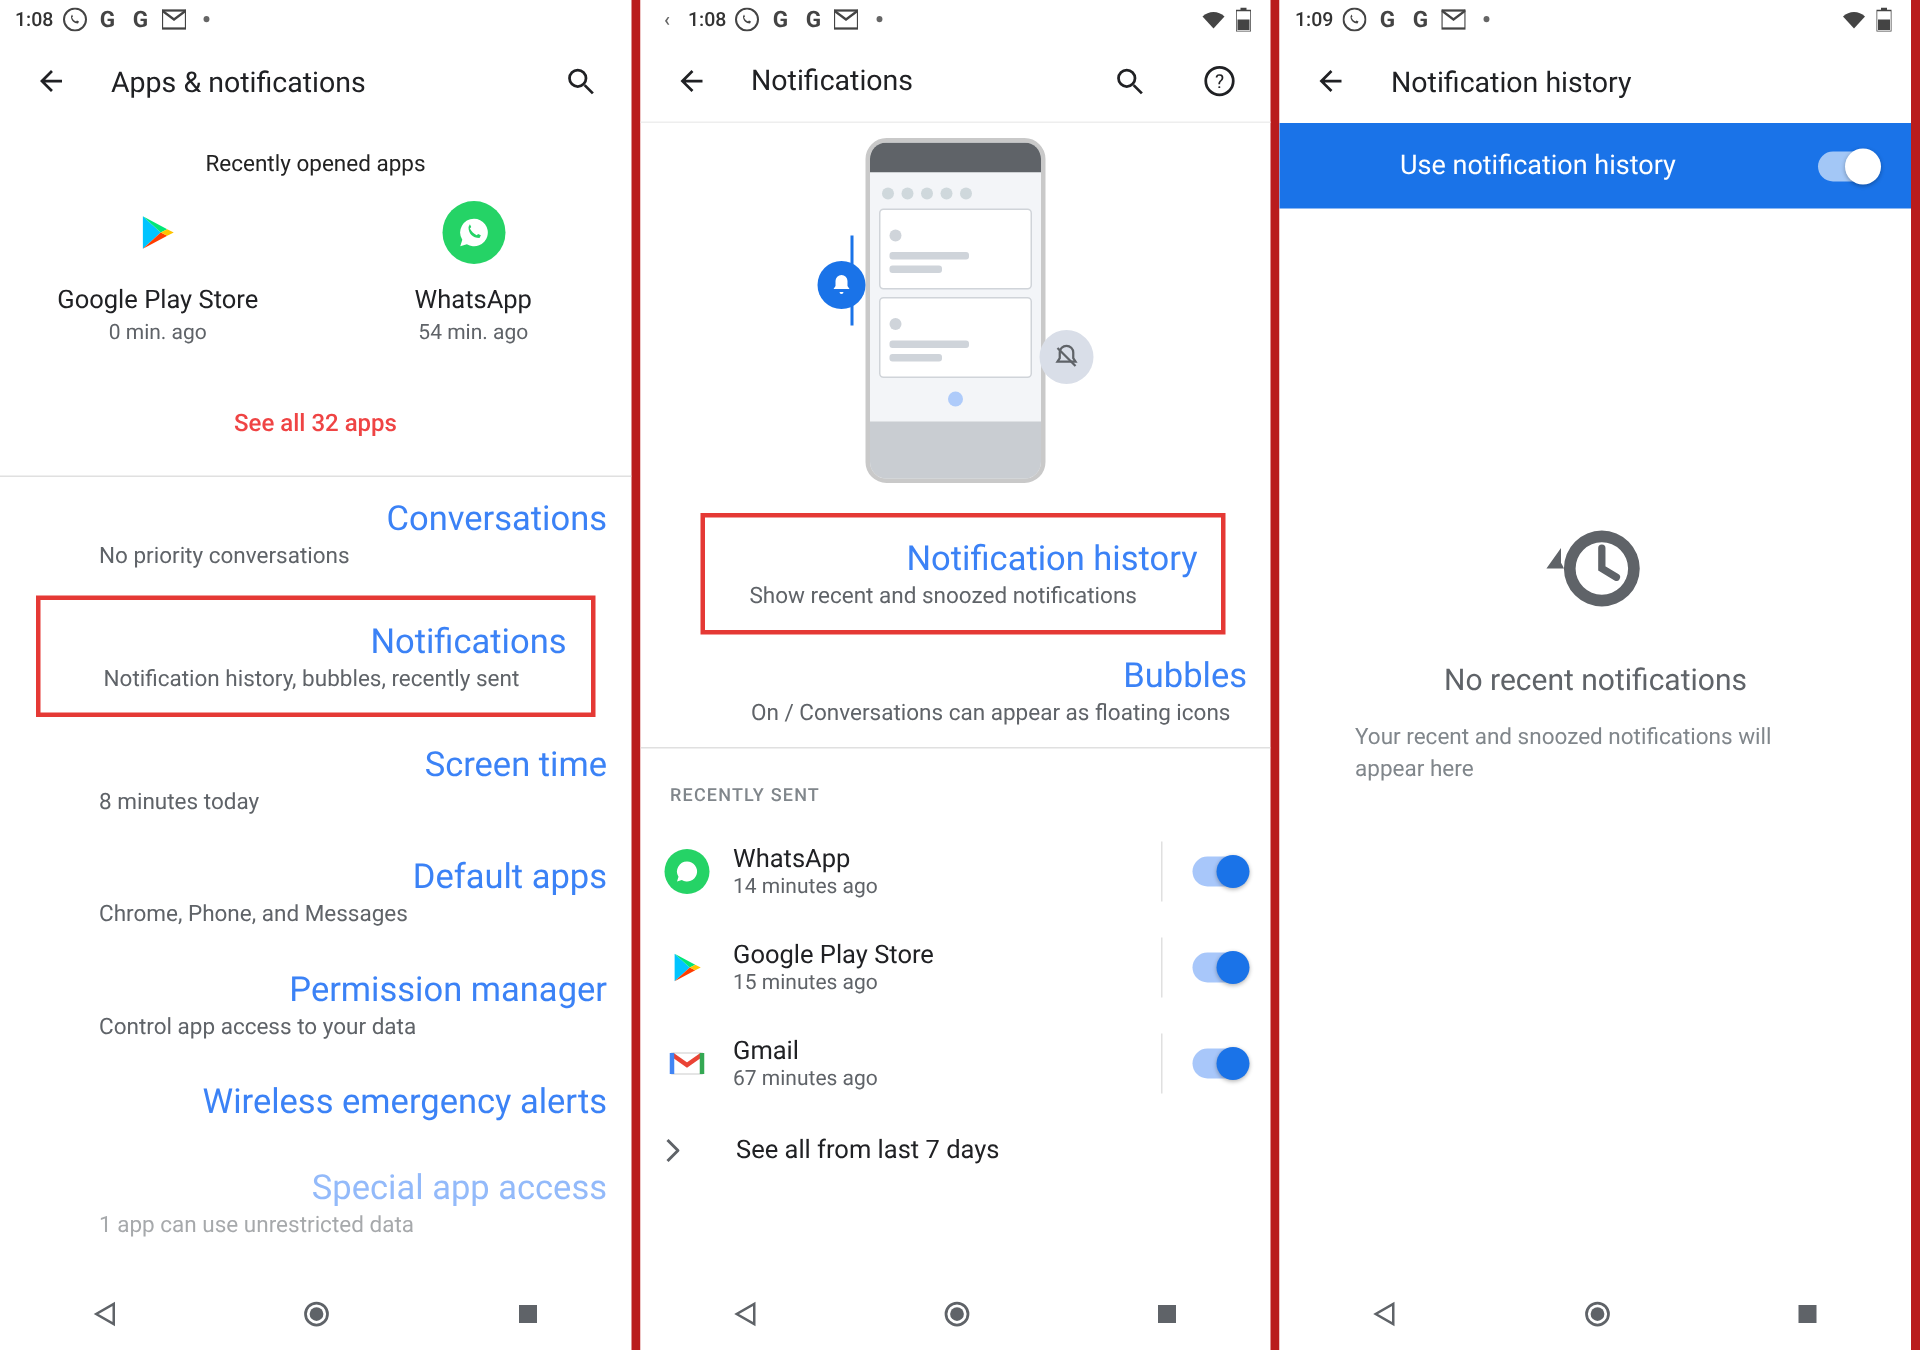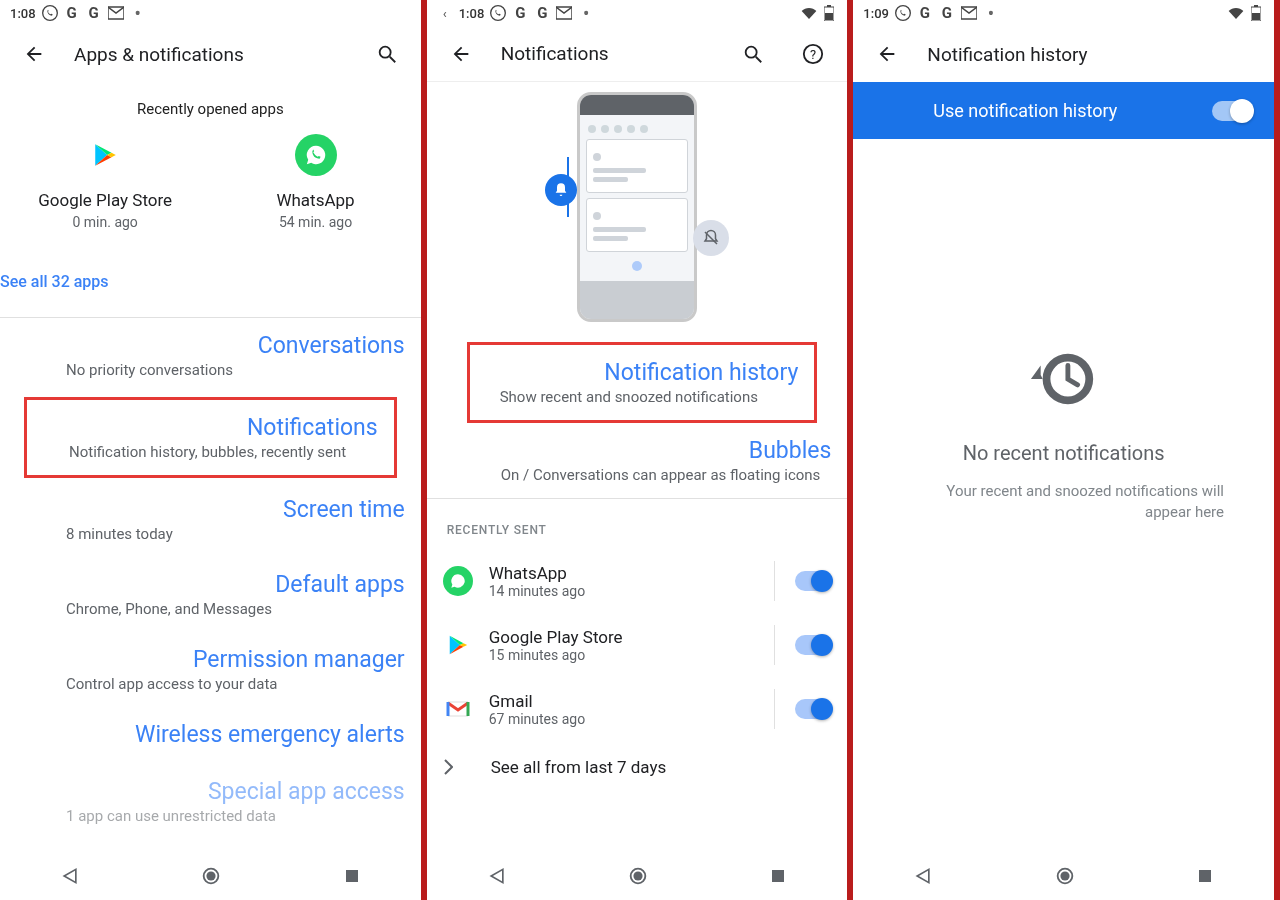--- a/index.html
+++ b/index.html
@@ -14,21 +14,21 @@
   .toolbar .title { font-size:19px; color:#202124; }
   .toolbar .spacer { flex:1; }
   .ic-btn { width:40px; height:40px; border-radius:50%; display:flex; align-items:center; justify-content:center; cursor:pointer; }
   .content { flex:1; overflow:hidden; }
   .section-title { font-size:15px; color:#222; text-align:center; padding:18px 0 6px; }
   .recent-row { display:flex; padding:10px 0 16px; }
   .recent-app { flex:1; text-align:center; }
   .app-ic { width:42px; height:42px; margin:0 auto 14px; border-radius:50%; display:flex; align-items:center; justify-content:center; }
   .app-name { font-size:17px; color:#202124; margin-bottom:4px; }
   .app-time { font-size:14px; color:#5f6368; }
-  .see-all { color:#3b82f6; font-size:16px; padding:26px 0; cursor:pointer; font-weight:500; }
+  .see-all { text-align:center; color:#ef4444; font-size:16px; padding:26px 0; cursor:pointer; font-weight:500; }
   .divider { height:1px; background:#e0e0e0; margin:0; }
   .list-item { padding:14px 16px 14px 66px; cursor:pointer; }
   .list-item .li-title { font-size:23px; color:#3b82f6; margin-bottom:2px;text-align:right; }
   .list-item .li-sub { font-size:15px; color:#5f6368; }
   .redbox { border:3px solid #e53935; }
   
   .illus { display:flex; justify-content:center; padding:10px 0 20px; position:relative; }
   .phone { width:120px; height:230px; border:3px solid #c9c9c9; border-radius:14px; background:#f1f3f4; overflow:hidden; }
   .phone-top { height:20px; background:#5f6368; }
   .phone-body { padding:6px; background:#f3f5f8; }
@@ -50,21 +50,21 @@
   .li2 .tsep { width:1px; height:40px; background:#e0e0e0; margin-right:4px; }
   .switch { width:36px; height:20px; border-radius:10px; background:#a8c7fa; position:relative; cursor:pointer; }
   .switch:before { content:''; position:absolute; width:22px; height:22px; border-radius:50%; background:#1a73e8; right:-2px; top:-1px; box-shadow:0 1px 3px rgba(0,0,0,0.3); }
   .li-arrow { display:flex; align-items:center; padding:16px; gap:20px; cursor:pointer; }
   .li-arrow .chev { width:28px; text-align:center; color:#5f6368; }
   
   .blue-bar { background:#1a73e8; color:#fff; display:flex; align-items:center; padding:18px 22px 18px 80px; }
   .blue-bar .bl { font-size:18px; flex:1; }
   .switch-on { width:40px; height:20px; border-radius:12px; background:rgba(255,255,255,0.6); position:relative; cursor:pointer; }
   .switch-on:before { content:''; width:24px; height:24px; border-radius:50%; background:#fff; position:absolute; right:-2px; top:-2px; box-shadow:0 1px 3px rgba(0,0,0,0.3); }
-  .empty-state { display:flex; flex-direction:column; align-items:center; padding-top:210px; text-align:right; }
+  .empty-state { display:flex; flex-direction:column; align-items:center; padding-top:210px; text-align:left; }
   .empty-msg { font-size:20px; color:#5f6368; margin-top:32px; margin-bottom:16px; }
   .empty-sub { font-size:15px; color:#80868b; padding:0 50px; line-height:1.4; }
   .navbar { height:48px; display:flex; align-items:center; justify-content:space-around; border-top:0px solid #eee; }
   .navbar .nb { color:#5f6368; }
   svg { display:block; }
 </style>
 </head>
 <body>
 
 <div class="screen">

